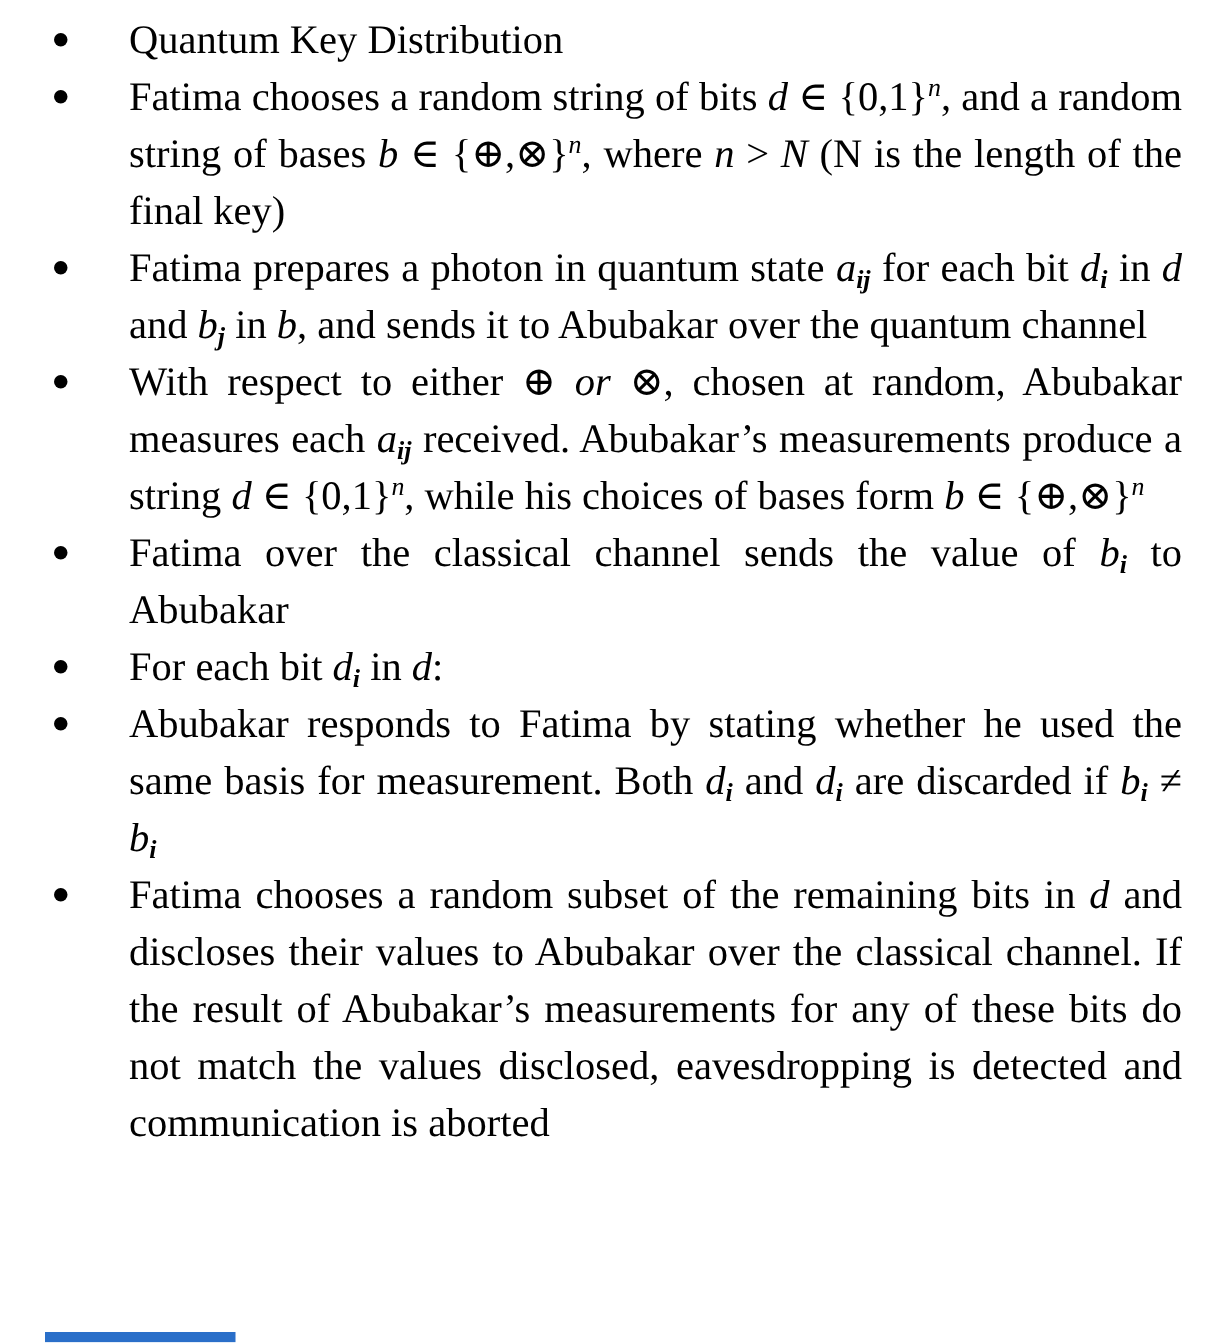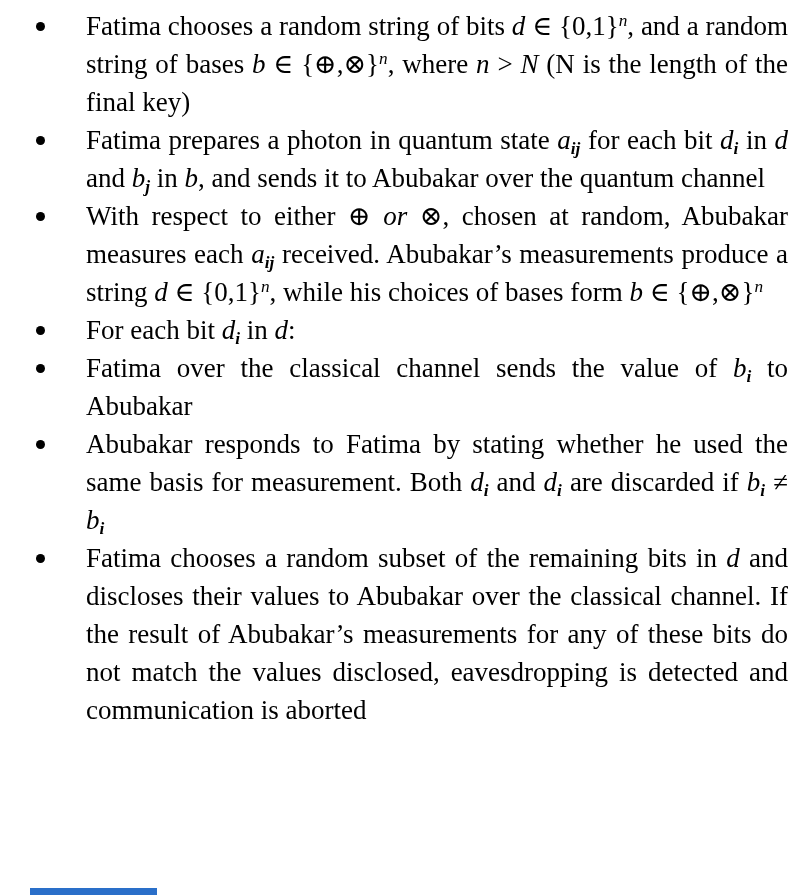--- a/index.html
+++ b/index.html
@@ -63,22 +63,23 @@
     bottom: 0;
     width: 127px;
     height: 7px;
   }
 </style>
 </head>
 <body>
 
 <div class="slide">
   <div class="bullet-list">
+      <div class="bullet"><span class="dot"></span><span><span class="run">Quantum Key Distribution</span></span></div>
       <div class="bullet"><span class="dot"></span><span><span class="run">Fatima chooses a random string of bits </span><span class="math-var">d</span><span class="run"> ∈ {0,1}</span><span class="math-sup">n</span><span class="run">, and a random string of bases </span><span class="math-var">b</span><span class="run"> ∈ {⊕,⊗}</span><span class="math-sup">n</span><span class="run">, where </span><span class="math-var">n</span><span class="run"> &gt; </span><span class="math-var">N</span><span class="run"> (N is the length of the final key)</span></span></div>
       <div class="bullet"><span class="dot"></span><span><span class="run">Fatima prepares a photon in quantum state </span><span class="math-var">a</span><span class="math-sub">ij</span><span class="run"> for each bit </span><span class="math-var">d</span><span class="math-sub">i</span><span class="run"> in </span><span class="math-var">d</span><span class="run"> and </span><span class="math-var">b</span><span class="math-sub">j</span><span class="run"> in </span><span class="math-var">b</span><span class="run">, and sends it to Abubakar over the quantum channel</span></span></div>
       <div class="bullet"><span class="dot"></span><span><span class="run">With respect to either ⊕ </span><span class="math-var">or</span><span class="run"> ⊗, chosen at random, Abubakar measures each </span><span class="math-var">a</span><span class="math-sub">ij</span><span class="run"> received. Abubakar’s measurements produce a string </span><span class="math-var">d</span><span class="run"> ∈ {0,1}</span><span class="math-sup">n</span><span class="run">, while his choices of bases form </span><span class="math-var">b</span><span class="run"> ∈ {⊕,⊗}</span><span class="math-sup">n</span></span></div>
+      <div class="bullet"><span class="dot"></span><span><span class="run">Fatima over the classical channel sends the value of </span><span class="math-var">b</span><span class="math-sub">i</span><span class="run"> to Abubakar</span></span></div>
       <div class="bullet"><span class="dot"></span><span><span class="run">For each bit </span><span class="math-var">d</span><span class="math-sub">i</span><span class="run"> in </span><span class="math-var">d</span><span class="run">:</span></span></div>
-      <div class="bullet"><span class="dot"></span><span><span class="run">Fatima over the classical channel sends the value of </span><span class="math-var">b</span><span class="math-sub">i</span><span class="run"> to Abubakar</span></span></div>
       <div class="bullet"><span class="dot"></span><span><span class="run">Abubakar responds to Fatima by stating whether he used the same basis for measurement. Both </span><span class="math-var">d</span><span class="math-sub">i</span><span class="run"> and </span><span class="math-var">d</span><span class="math-sub">i</span><span class="run"> are discarded if </span><span class="math-var">b</span><span class="math-sub">i</span><span class="run"> ≠ </span><span class="math-var">b</span><span class="math-sub">i</span></span></div>
       <div class="bullet"><span class="dot"></span><span><span class="run">Fatima chooses a random subset of the remaining bits in </span><span class="math-var">d</span><span class="run"> and discloses their values to Abubakar over the classical channel. If the result of Abubakar’s measurements for any of these bits do not match the values disclosed, eavesdropping is detected and communication is aborted</span></span></div>
     </div>
   <div class="progress-bar" style="background: rgb(42, 111, 201);"></div>
 </div>
 
 </body></html>

